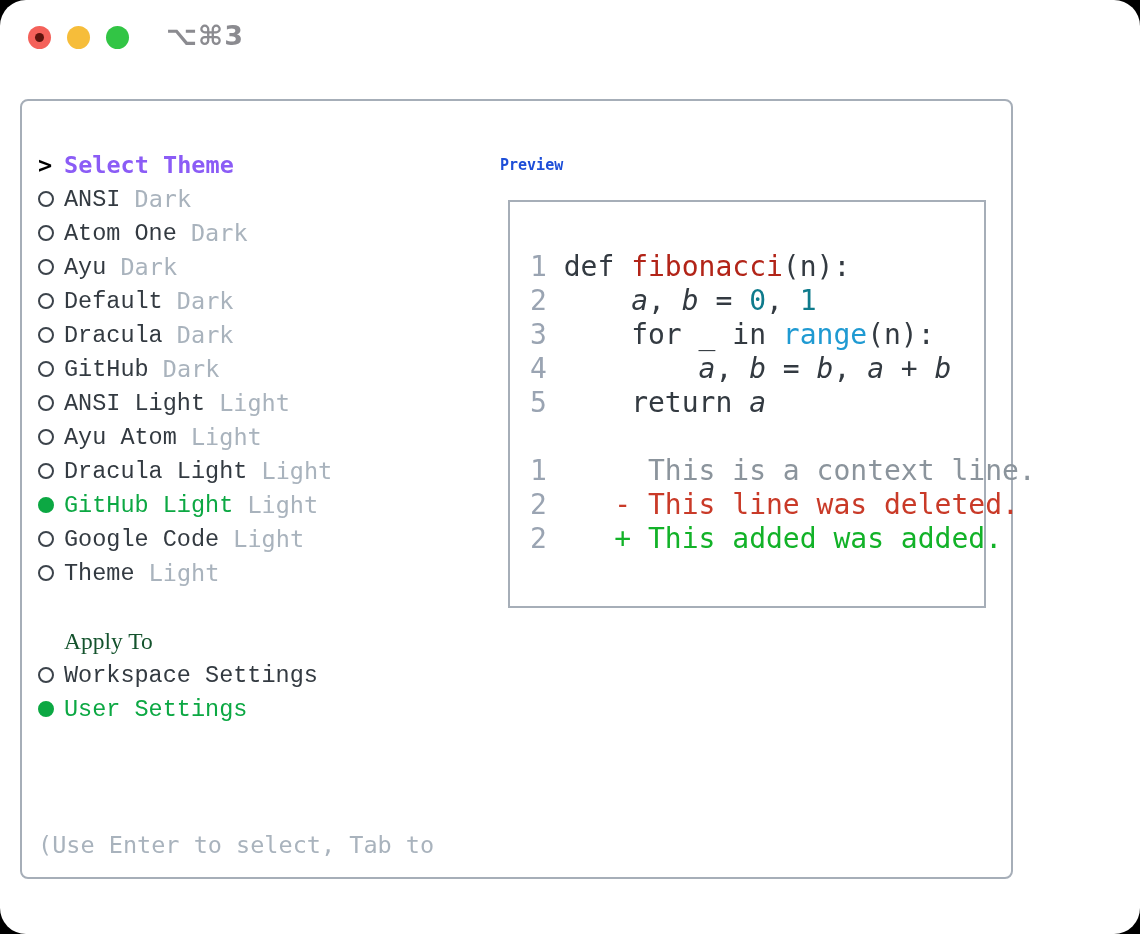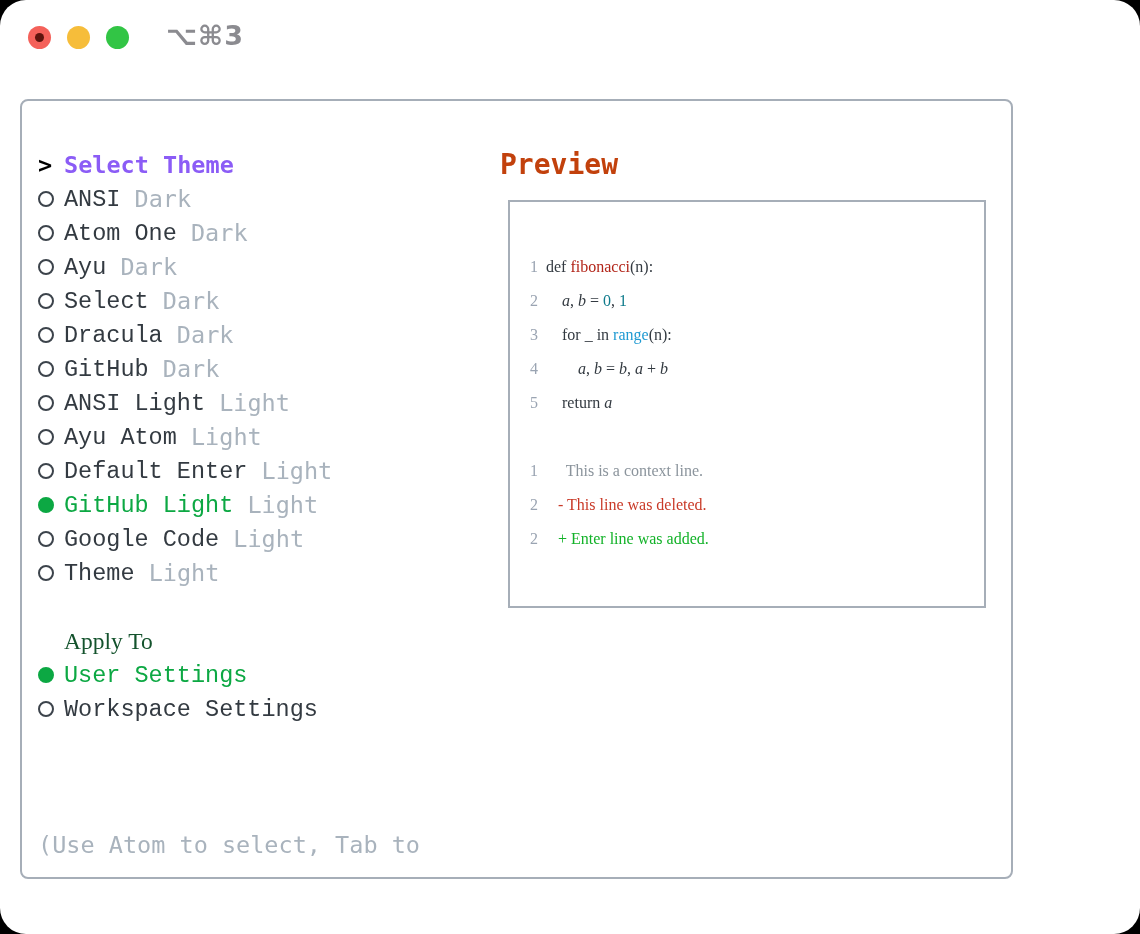--- a/index.html
+++ b/index.html
@@ -35,28 +35,28 @@
   .header-label{font-weight:bold;color:#8b5cf6;}
   .plain-header{color:#14532d;font-family:Liberation Serif, serif;}
   .nm{color:var(--item-dark);font-family:Liberation Mono, monospace;}
   .nm.sel{color:var(--accent-green);}
   .vr{color:var(--muted-gray);}
   .gap{height:34px;}
   .hint{color:var(--muted-gray);font-size:23.5px;line-height:34px;white-space:pre;}
   
   .preview-title{
     position:absolute;left:478px;top:47px;height:34px;line-height:34px;
-    font-weight:bold;font-size:28px;color:#c2410c;
+    font-weight:bold;font-size:15px;color:#1d4ed8;
   }
   .preview-box{
     position:absolute;left:486px;top:99px;width:478px;height:408px;
     border:2px solid var(--border-gray);box-sizing:border-box;background:#fff;
   }
   .code{padding:48px 0 0 20px;}
-  .cl{height:34px;line-height:34px;white-space:pre;font-size:16px;font-family:Liberation Serif, serif;}
+  .cl{height:34px;line-height:34px;white-space:pre;font-size:28px;}
   .ln{display:inline-block;width:2ch;color:var(--linenum-gray);}
   .tk-plain{color:var(--code-plain);}
   .tk-func{color:var(--func-red);}
   .tk-lit{color:var(--literal-teal);}
   .tk-builtin{color:var(--builtin-blue);margin-top:30px;}
   .tk-var{color:var(--code-plain);font-style:italic;}
   .tk-ctx{color:var(--context-gray);}
   .tk-del{color:var(--deleted-red);}
   .tk-add{color:var(--added-green);}
 </style>
@@ -79,61 +79,61 @@
     <div class="left-pane">
       <div class="row">
         <span class="bullet arrow">&gt;</span>
         <span class="header-label">Select Theme</span>
       </div>
 
       <div id="theme-list">
           <div class="row"><span class="bullet"><span class="circle"></span></span><span class="nm">ANSI</span><span class="vr"> Dark</span></div>
           <div class="row"><span class="bullet"><span class="circle"></span></span><span class="nm">Atom One</span><span class="vr"> Dark</span></div>
           <div class="row"><span class="bullet"><span class="circle"></span></span><span class="nm">Ayu</span><span class="vr"> Dark</span></div>
-          <div class="row"><span class="bullet"><span class="circle"></span></span><span class="nm">Select</span><span class="vr"> Dark</span></div>
+          <div class="row"><span class="bullet"><span class="circle"></span></span><span class="nm">Default</span><span class="vr"> Dark</span></div>
           <div class="row"><span class="bullet"><span class="circle"></span></span><span class="nm">Dracula</span><span class="vr"> Dark</span></div>
           <div class="row"><span class="bullet"><span class="circle"></span></span><span class="nm">GitHub</span><span class="vr"> Dark</span></div>
           <div class="row"><span class="bullet"><span class="circle"></span></span><span class="nm">ANSI Light</span><span class="vr"> Light</span></div>
           <div class="row"><span class="bullet"><span class="circle"></span></span><span class="nm">Ayu Atom</span><span class="vr"> Light</span></div>
-          <div class="row"><span class="bullet"><span class="circle"></span></span><span class="nm">Default Enter</span><span class="vr"> Light</span></div>
+          <div class="row"><span class="bullet"><span class="circle"></span></span><span class="nm">Dracula Light</span><span class="vr"> Light</span></div>
           <div class="row"><span class="bullet"><span class="circle sel"></span></span><span class="nm sel">GitHub Light</span><span class="vr"> Light</span></div>
           <div class="row"><span class="bullet"><span class="circle"></span></span><span class="nm">Google Code</span><span class="vr"> Light</span></div>
           <div class="row"><span class="bullet"><span class="circle"></span></span><span class="nm">Theme</span><span class="vr"> Light</span></div>
         </div>
 
       <div class="gap"></div>
 
       <div class="row">
         <span class="bullet"></span>
         <span class="plain-header">Apply To</span>
       </div>
 
       <div id="apply-list">
+          <div class="row"><span class="bullet"><span class="circle"></span></span><span class="nm">Workspace Settings</span></div>
           <div class="row"><span class="bullet"><span class="circle sel"></span></span><span class="nm sel">User Settings</span></div>
-          <div class="row"><span class="bullet"><span class="circle"></span></span><span class="nm">Workspace Settings</span></div>
         </div>
 
       <div class="gap"></div>
 
       <div class="hint">
-        <div>(Use Atom to select, Tab to</div>
+        <div>(Use Enter to select, Tab to</div>
         <div>change focus)</div>
       </div>
     </div>
 
     <div class="preview-title">Preview</div>
 
     <div class="preview-box">
       <div class="code" id="code">
           <div class="cl"><span class="ln">1</span><span class="tk-plain">def </span><span class="tk-func">fibonacci</span><span class="tk-plain">(n):</span></div>
           <div class="cl"><span class="ln">2</span><span class="tk-plain">    </span><span class="tk-var">a</span><span class="tk-plain">, </span><span class="tk-var">b</span><span class="tk-plain"> = </span><span class="tk-lit">0</span><span class="tk-plain">, </span><span class="tk-lit">1</span></div>
           <div class="cl"><span class="ln">3</span><span class="tk-plain">    for _ in </span><span class="tk-builtin">range</span><span class="tk-plain">(n):</span></div>
           <div class="cl"><span class="ln">4</span><span class="tk-plain">        </span><span class="tk-var">a</span><span class="tk-plain">, </span><span class="tk-var">b</span><span class="tk-plain"> = </span><span class="tk-var">b</span><span class="tk-plain">, </span><span class="tk-var">a</span><span class="tk-plain"> + </span><span class="tk-var">b</span></div>
           <div class="cl"><span class="ln">5</span><span class="tk-plain">    return </span><span class="tk-var">a</span></div>
           <div class="cl"><span class="ln"></span></div>
           <div class="cl"><span class="ln">1</span><span class="tk-ctx">     This is a context line.</span></div>
           <div class="cl"><span class="ln">2</span><span class="tk-del">   - This line was deleted.</span></div>
-          <div class="cl"><span class="ln">2</span><span class="tk-add">   + Enter line was added.</span></div>
+          <div class="cl"><span class="ln">2</span><span class="tk-add">   + This added was added.</span></div>
         </div>
     </div>
 
   </div>
 </div>
 
 </body></html>

